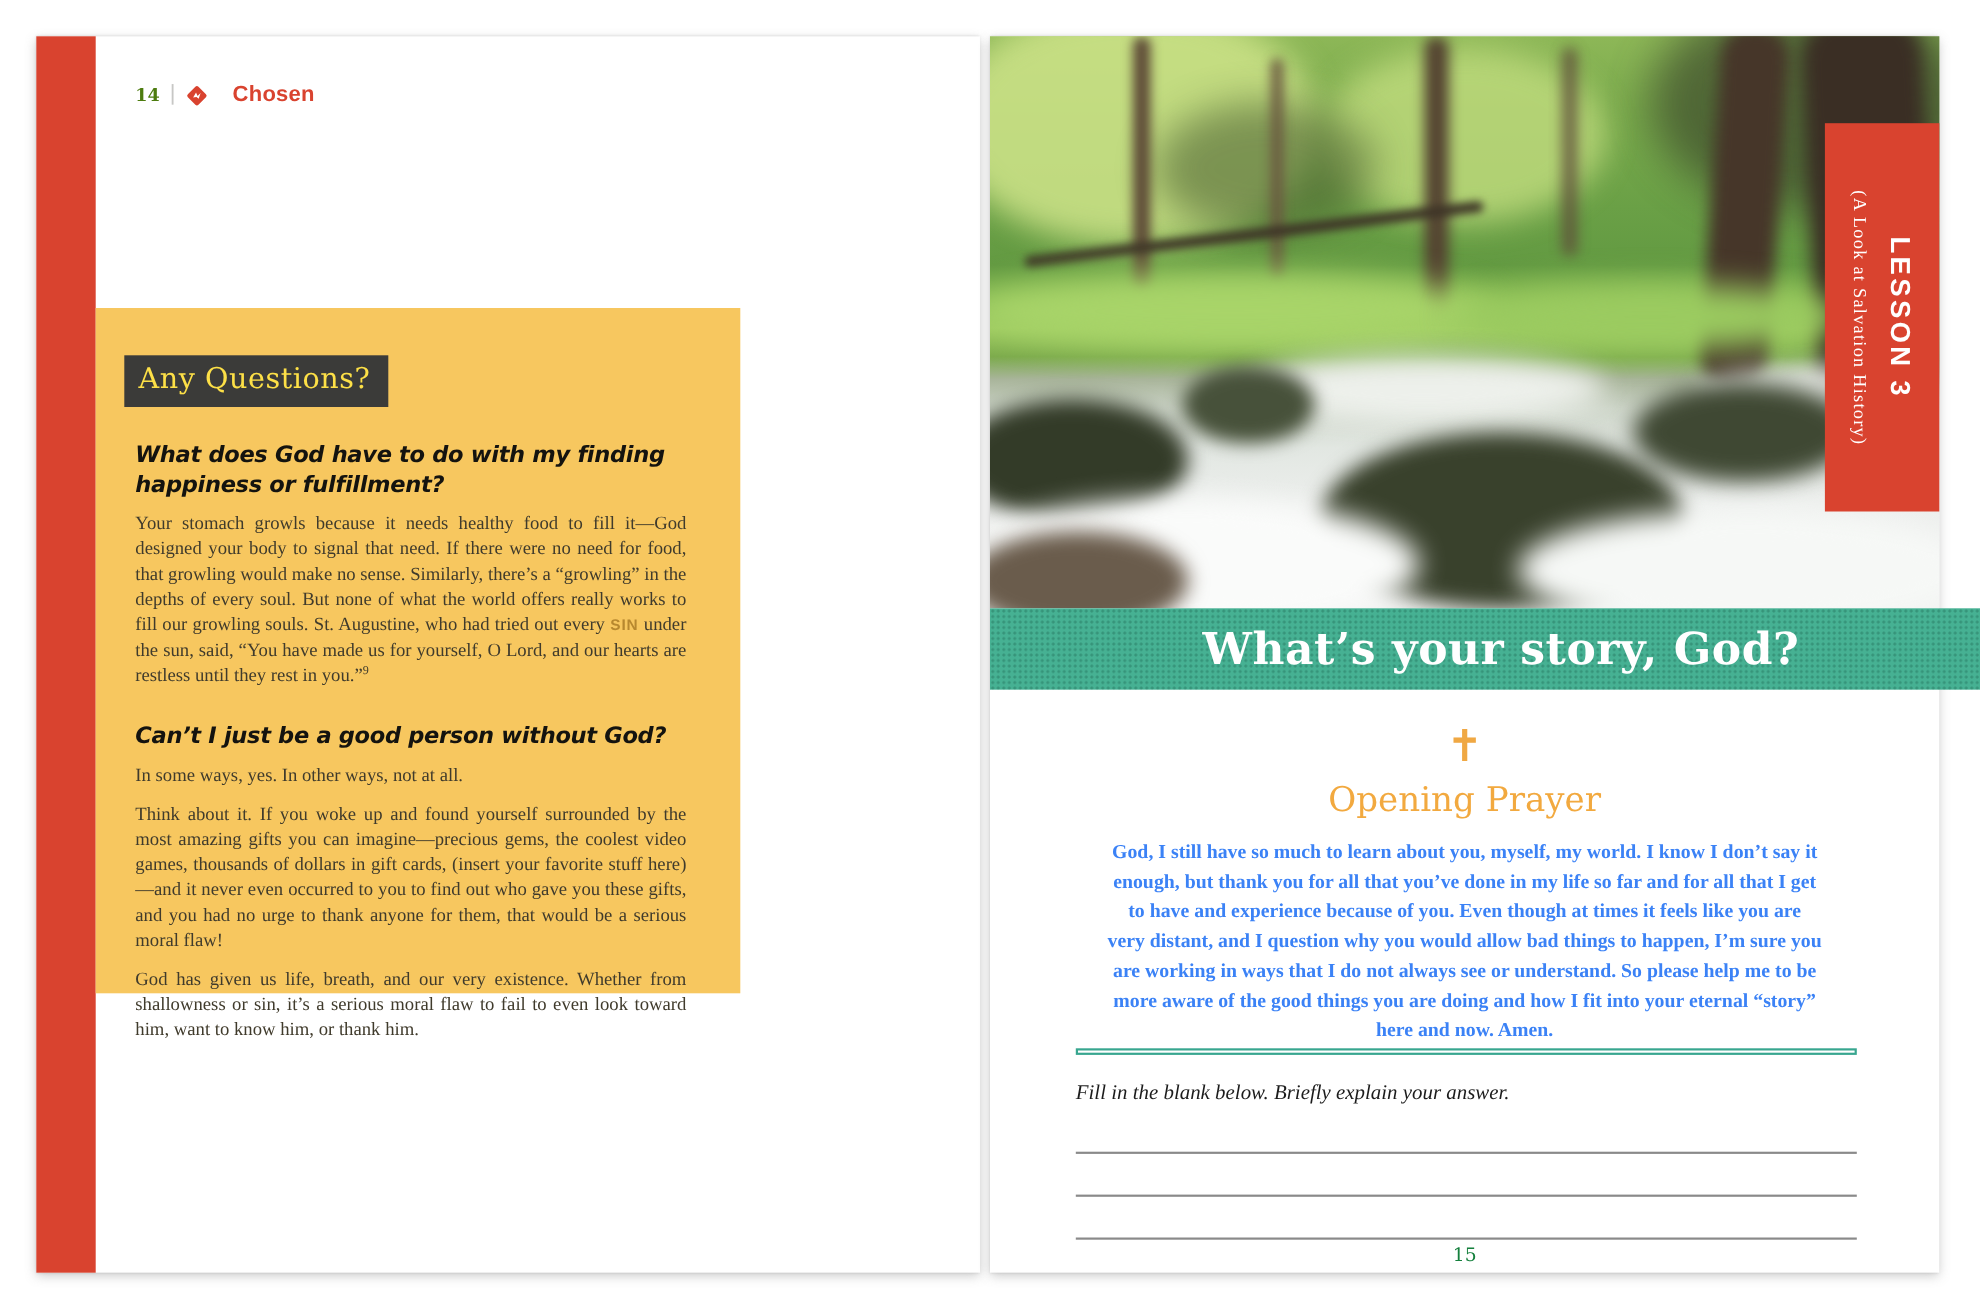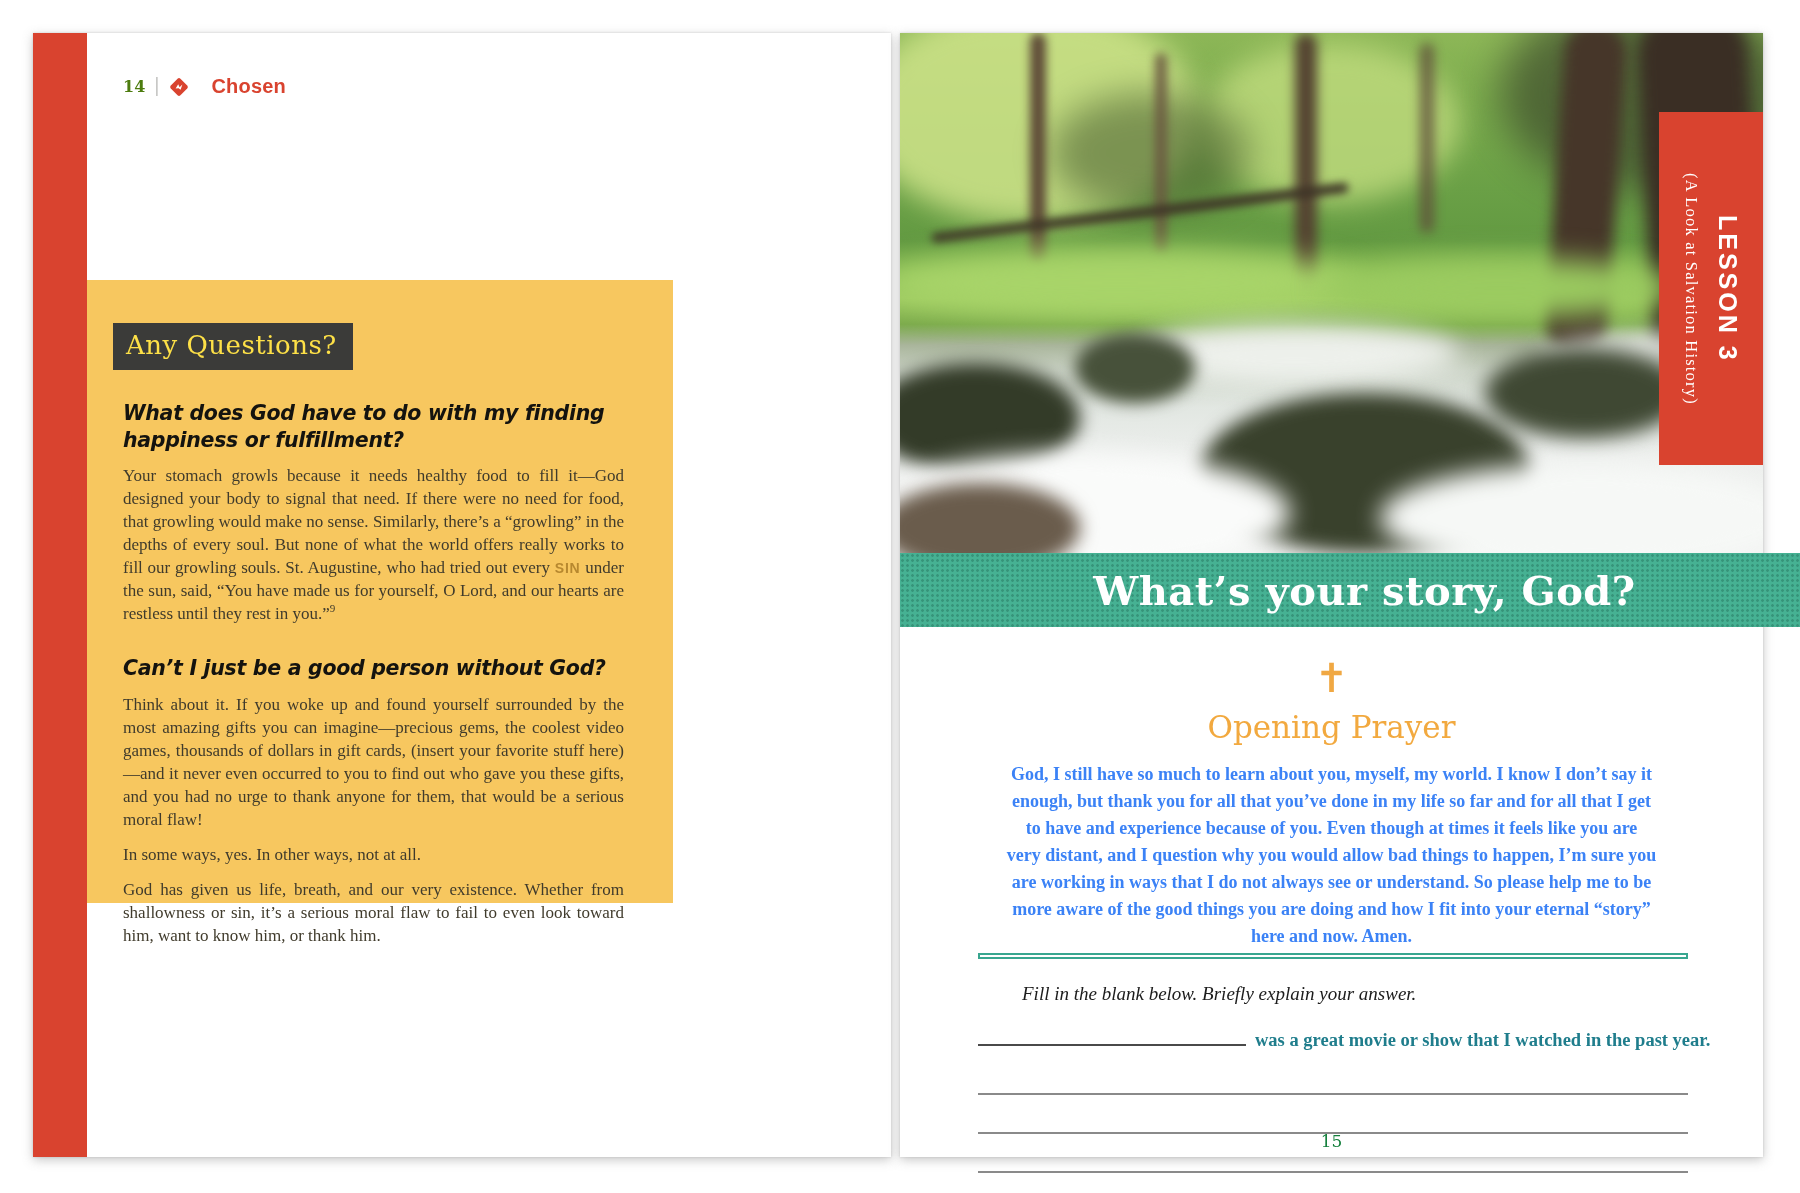--- a/index.html
+++ b/index.html
@@ -50,21 +50,21 @@
   .banner-title{font:700 40px "DejaVu Serif",serif;color:#ffffff;letter-spacing:.5px;}
 
   .prayer-section{position:absolute;left:0;top:594px;width:863px;text-align:center;}
   .cross{font-size:40px;line-height:1;color:#f0a843;margin-top:32px;}
   .prayer-head{font:400 31px "DejaVu Serif",serif;color:#f2a93f;margin-top:10px;}
   .prayer-text{width:650px;margin:16px auto 0;font:700 18px "Liberation Serif",serif;
                line-height:27px;color:#3b82f6;text-align:center;}
 
   .exercise{position:absolute;left:78px;top:920px;width:710px;}
   .ex-rule{height:6px;box-sizing:border-box;border:2px solid #38a68f;background:#fff;}
-  .ex-instruction{margin-top:24px;font:italic 400 19px "Liberation Serif",serif;color:#1c1c1c;margin-left:44px;}
+  .ex-instruction{margin-top:24px;font:italic 400 19px "Liberation Serif",serif;color:#1c1c1c;}
   .ex-answer-row{margin-top:20px;font:700 18.5px "Liberation Serif",serif;
                  color:#1f7d8c;white-space:nowrap;}
   .blank{display:inline-block;width:268px;border-bottom:2px solid #4a4a4a;
          height:1em;margin-right:9px;vertical-align:baseline;}
   .answer-line{height:0;border-bottom:2px solid #8a8a8a;margin-top:37px;}
   .answer-line.first{margin-top:42px;}
   .page-num{position:absolute;left:0;top:1098px;width:863px;text-align:center;
             font:400 17px "DejaVu Serif",serif;color:#15803d;}
 </style>
 </head>
@@ -87,22 +87,22 @@
     </span>
   </div>
 
   <div class="yellow-panel">
     <span class="aq-box">Any Questions?</span>
 
     <div class="hand-q">What does God have to do with my finding happiness or fulfillment?</div>
     <p class="body-p"><span>Your stomach growls because it needs healthy food to fill it—God designed your body to signal that need. If there were no need for food, that growling would make no sense. Similarly, there’s a “growling” in the depths of every soul. But none of what the world offers really works to fill our growling souls. St. Augustine, who had tried out every </span><span class="term">SIN</span><span> under the sun, said, “You have made us for yourself, O Lord, and our hearts are restless until they rest in you.”</span><sup>9</sup></p>
 
     <div class="hand-q">Can’t I just be a good person without God?</div>
+    <p class="body-p">In some ways, yes. In other ways, not at all.</p>
     <p class="body-p">Think about it. If you woke up and found yourself surrounded by the most amazing gifts you can imagine—precious gems, the coolest video games, thousands of dollars in gift cards, (insert your favorite stuff here)—and it never even occurred to you to find out who gave you these gifts, and you had no urge to thank anyone for them, that would be a serious moral flaw!</p>
-    <p class="body-p">In some ways, yes. In other ways, not at all.</p>
     <p class="body-p">God has given us life, breath, and our very existence. Whether from shallowness or sin, it’s a serious moral flaw to fail to even look toward him, want to know him, or thank him.</p>
   </div>
 </div>
 
 <div class="page page-right">
 
   <div class="photo">
     <div class="blob" style="left:-40px;top:-30px;width:340px;height:220px;background:#cfe48a;filter:blur(14px);opacity:.85;"></div>
     <div class="blob" style="left:300px;top:10px;width:260px;height:160px;background:#c2dd7f;filter:blur(14px);opacity:.8;"></div>
     <div class="blob" style="left:600px;top:-40px;width:300px;height:200px;background:#41502e;filter:blur(20px);opacity:.75;"></div>
@@ -140,22 +140,19 @@
 
   <div class="prayer-section">
     <div class="cross">✝</div>
     <div class="prayer-head">Opening Prayer</div>
     <div class="prayer-text">God, I still have so much to learn about you, myself, my world. I know I don’t say it enough, but thank you for all that you’ve done in my life so far and for all that I get to have and experience because of you. Even though at times it feels like you are very distant, and I question why you would allow bad things to happen, I’m sure you are working in ways that I do not always see or understand. So please help me to be more aware of the good things you are doing and how I fit into your eternal “story” here and now. Amen.</div>
   </div>
 
   <div class="exercise">
     <div class="ex-rule"></div>
     <div class="ex-instruction">Fill in the blank below. Briefly explain your answer.</div>
-    <div class="ex-answer-row">
-      <span class="blank"></span><span>was a great movie or show that I watched in the past year.</span>
-    </div>
     <div class="answer-line first"></div>
     <div class="answer-line"></div>
     <div class="answer-line"></div>
   </div>
 
   <div class="page-num">15</div>
 </div>
 
 </body></html>

